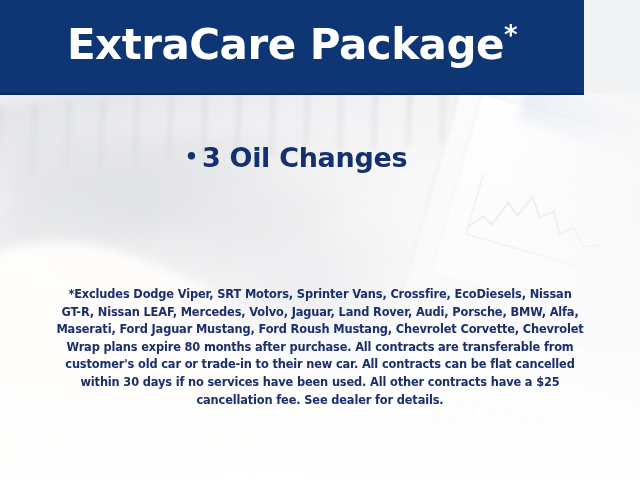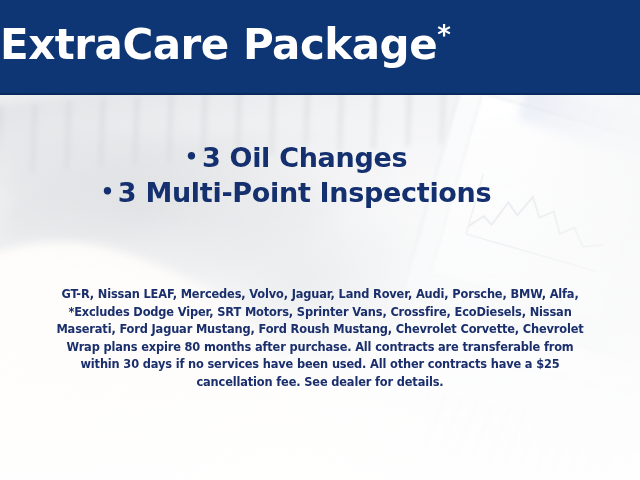--- a/index.html
+++ b/index.html
@@ -142,26 +142,27 @@
   .right-fade {
     right: 0; top: 0; width: 130px; height: 390px;
     background: linear-gradient(270deg, rgba(236,237,239,0.85), rgba(255,255,255,0.0));
   }
 
   
   .banner {
     position: absolute;
     left: 0;
     top: 0;
-    width: 640px;
+    width: 584px;
     height: 93px;
     background: #0e3574;
     border-bottom: 2px solid #0a2a5e;
     display: flex;
     align-items: center;
+    justify-content: center;
     z-index: 5;
   }
   .banner-title {
     color: #ffffff;
     font-family: "DejaVu Sans", sans-serif;
     font-weight: bold;
     font-size: 42px;
     letter-spacing: -0.5px;
     line-height: 1;
     white-space: nowrap;
@@ -245,25 +246,25 @@
     <div class="bg-layer right-fade"></div>
     <div class="bg-layer bottom-fade"></div>
   </div>
 
   <div class="banner">
     <h1 class="banner-title"><span>ExtraCare Package</span><span class="asterisk">*</span></h1>
   </div>
 
   <ul class="benefits">
     <li class="benefit-item"><span class="dot">•</span><span>3 Oil Changes</span></li>
-    <li class="benefit-item"><span class="dot">•</span><span>3 Multi-Point Inspections</span></li>
   </ul>
 
   <div class="fineprint">
+    <span class="fp-line">*Excludes Dodge Viper, SRT Motors, Sprinter Vans, Crossfire, EcoDiesels, Nissan</span>
     <span class="fp-line">GT-R, Nissan LEAF, Mercedes, Volvo, Jaguar, Land Rover, Audi, Porsche, BMW, Alfa,</span>
-    <span class="fp-line">*Excludes Dodge Viper, SRT Motors, Sprinter Vans, Crossfire, EcoDiesels, Nissan</span>
     <span class="fp-line">Maserati, Ford Jaguar Mustang, Ford Roush Mustang, Chevrolet Corvette, Chevrolet</span>
     <span class="fp-line">Wrap plans expire 80 months after purchase. All contracts are transferable from</span>
+    <span class="fp-line">customer's old car or trade-in to their new car. All contracts can be flat cancelled</span>
     <span class="fp-line">within 30 days if no services have been used. All other contracts have a $25</span>
     <span class="fp-line">cancellation fee. See dealer for details.</span>
   </div>
 
 </div>
 
 </body></html>

